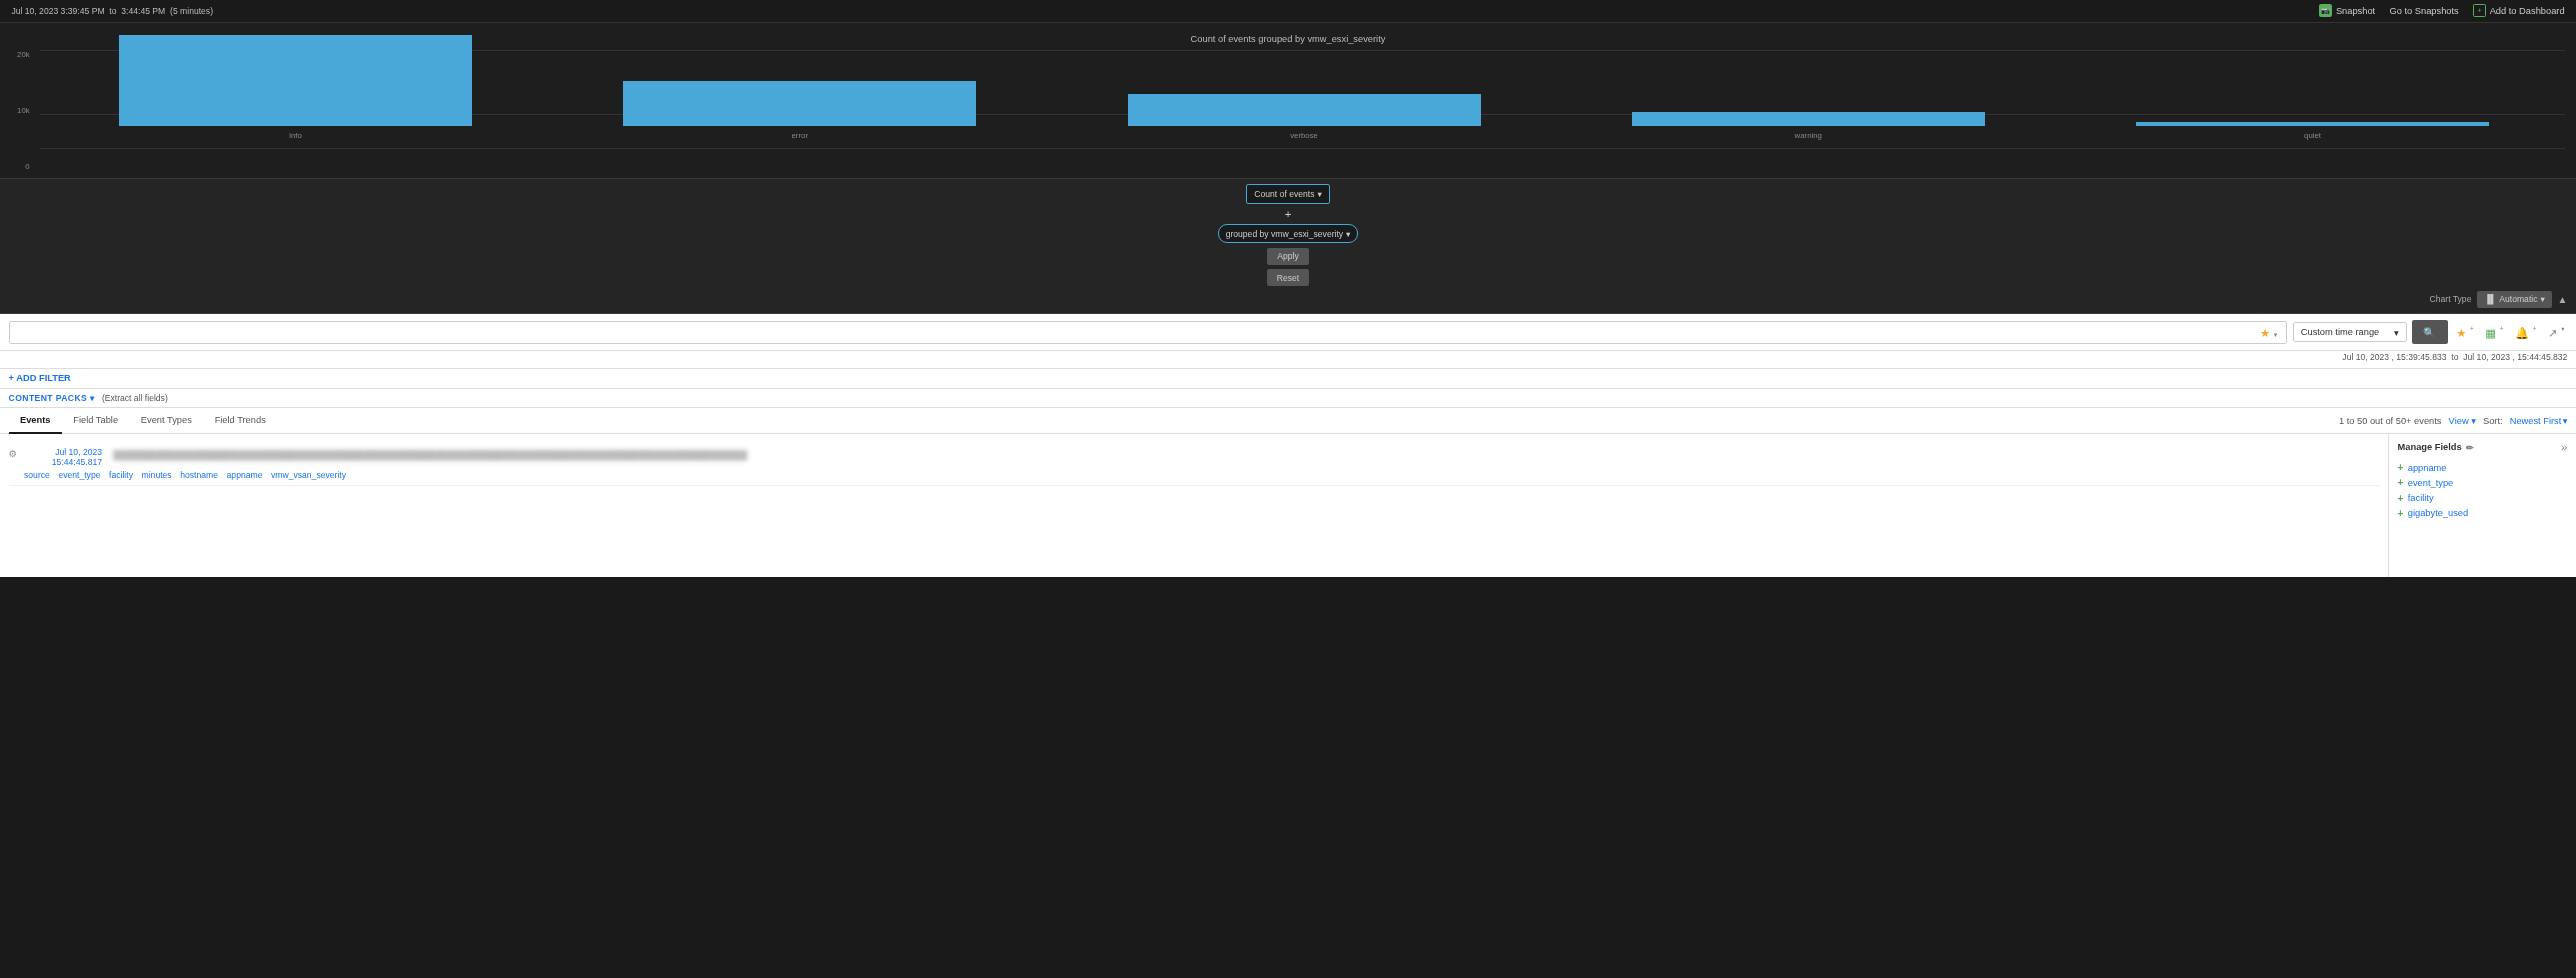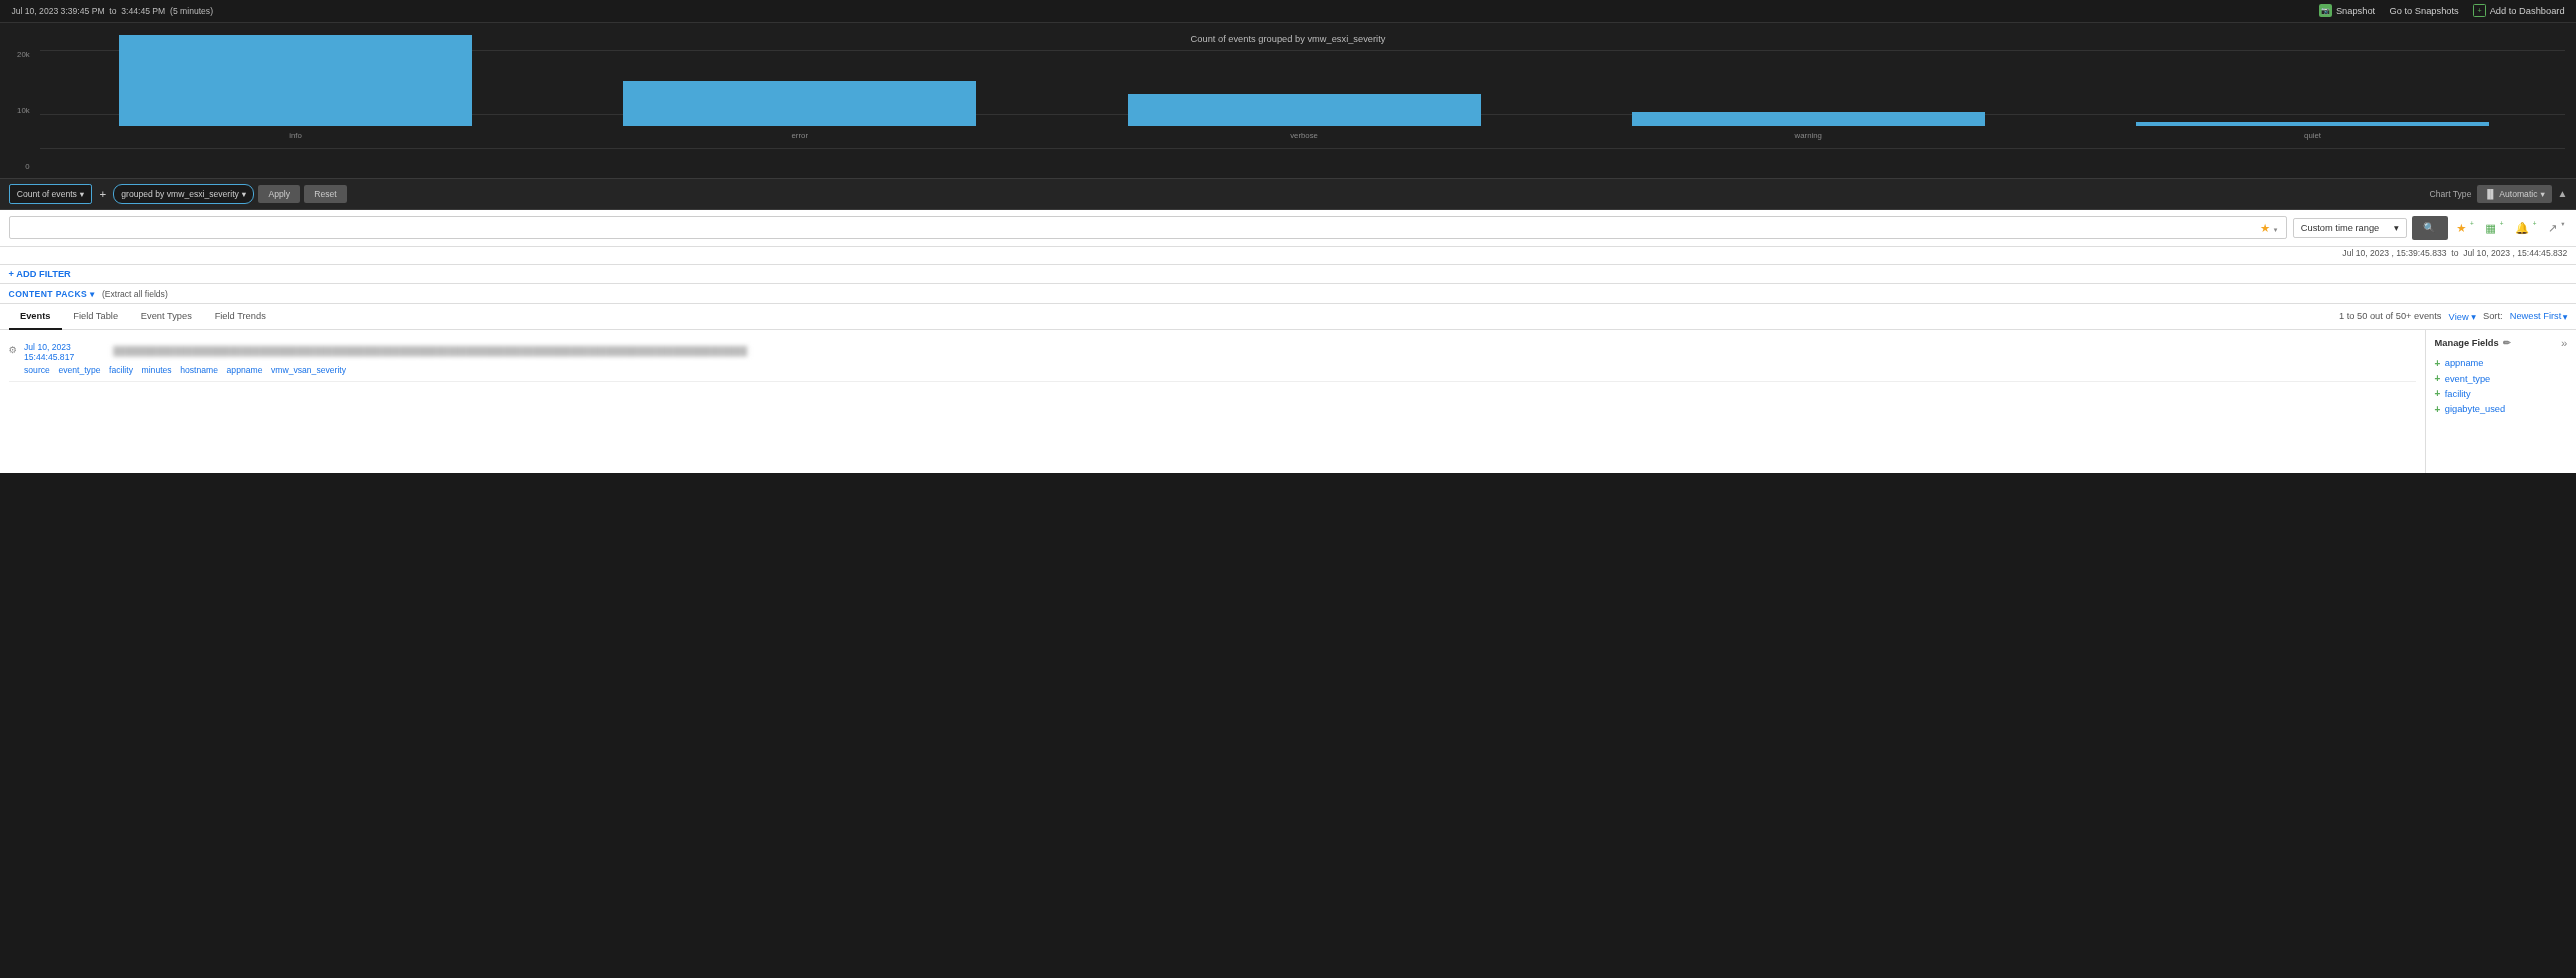--- a/index.html
+++ b/index.html
@@ -125,20 +125,21 @@
     .query-bar {
       background: #252525;
       padding: 5.7px 8.6px;
       border-top: 0.7px solid #3a3a3a;
       border-bottom: 0.7px solid #3a3a3a;
     }
     .query-controls {
       display: flex;
       align-items: center;
       gap: 4.3px;
+      flex-direction: column;
     }
     .query-metric-btn {
       display: flex;
       align-items: center;
       gap: 2.9px;
       background: #1a1a1a;
       border: 1.4px solid #4aa8d8;
       color: #ccc;
       padding: 3.6px 7.1px;
       border-radius: 2.1px;
@@ -408,20 +409,21 @@
       border-bottom: 0.7px solid #eee;
     }
     .event-gear-icon {
       color: #888;
       font-size: 9.3px;
       margin-top: 1.4px;
       cursor: pointer;
     }
     .event-body {
       flex: 1;
+      text-align: right;
     }
     .event-timestamp {
       color: #1a73e8;
       font-size: 8.6px;
       min-width: 78px;
     }
     .event-text {
       color: #bbb;
       font-size: 8.6px;
       background: #f8f8f8;
@@ -439,21 +441,21 @@
     }
     .event-field-link {
       color: #1a73e8;
       font-size: 8.6px;
       cursor: pointer;
       text-decoration: none;
     }
 
     
     .manage-fields-panel {
-      width: 151px;
+      width: 188px;
       background: #fff;
       border-left: 0.7px solid #ddd;
       padding: 7.1px 8.6px;
     }
     .manage-fields-header {
       display: flex;
       align-items: center;
       justify-content: space-between;
       margin-bottom: 7.1px;
     }

